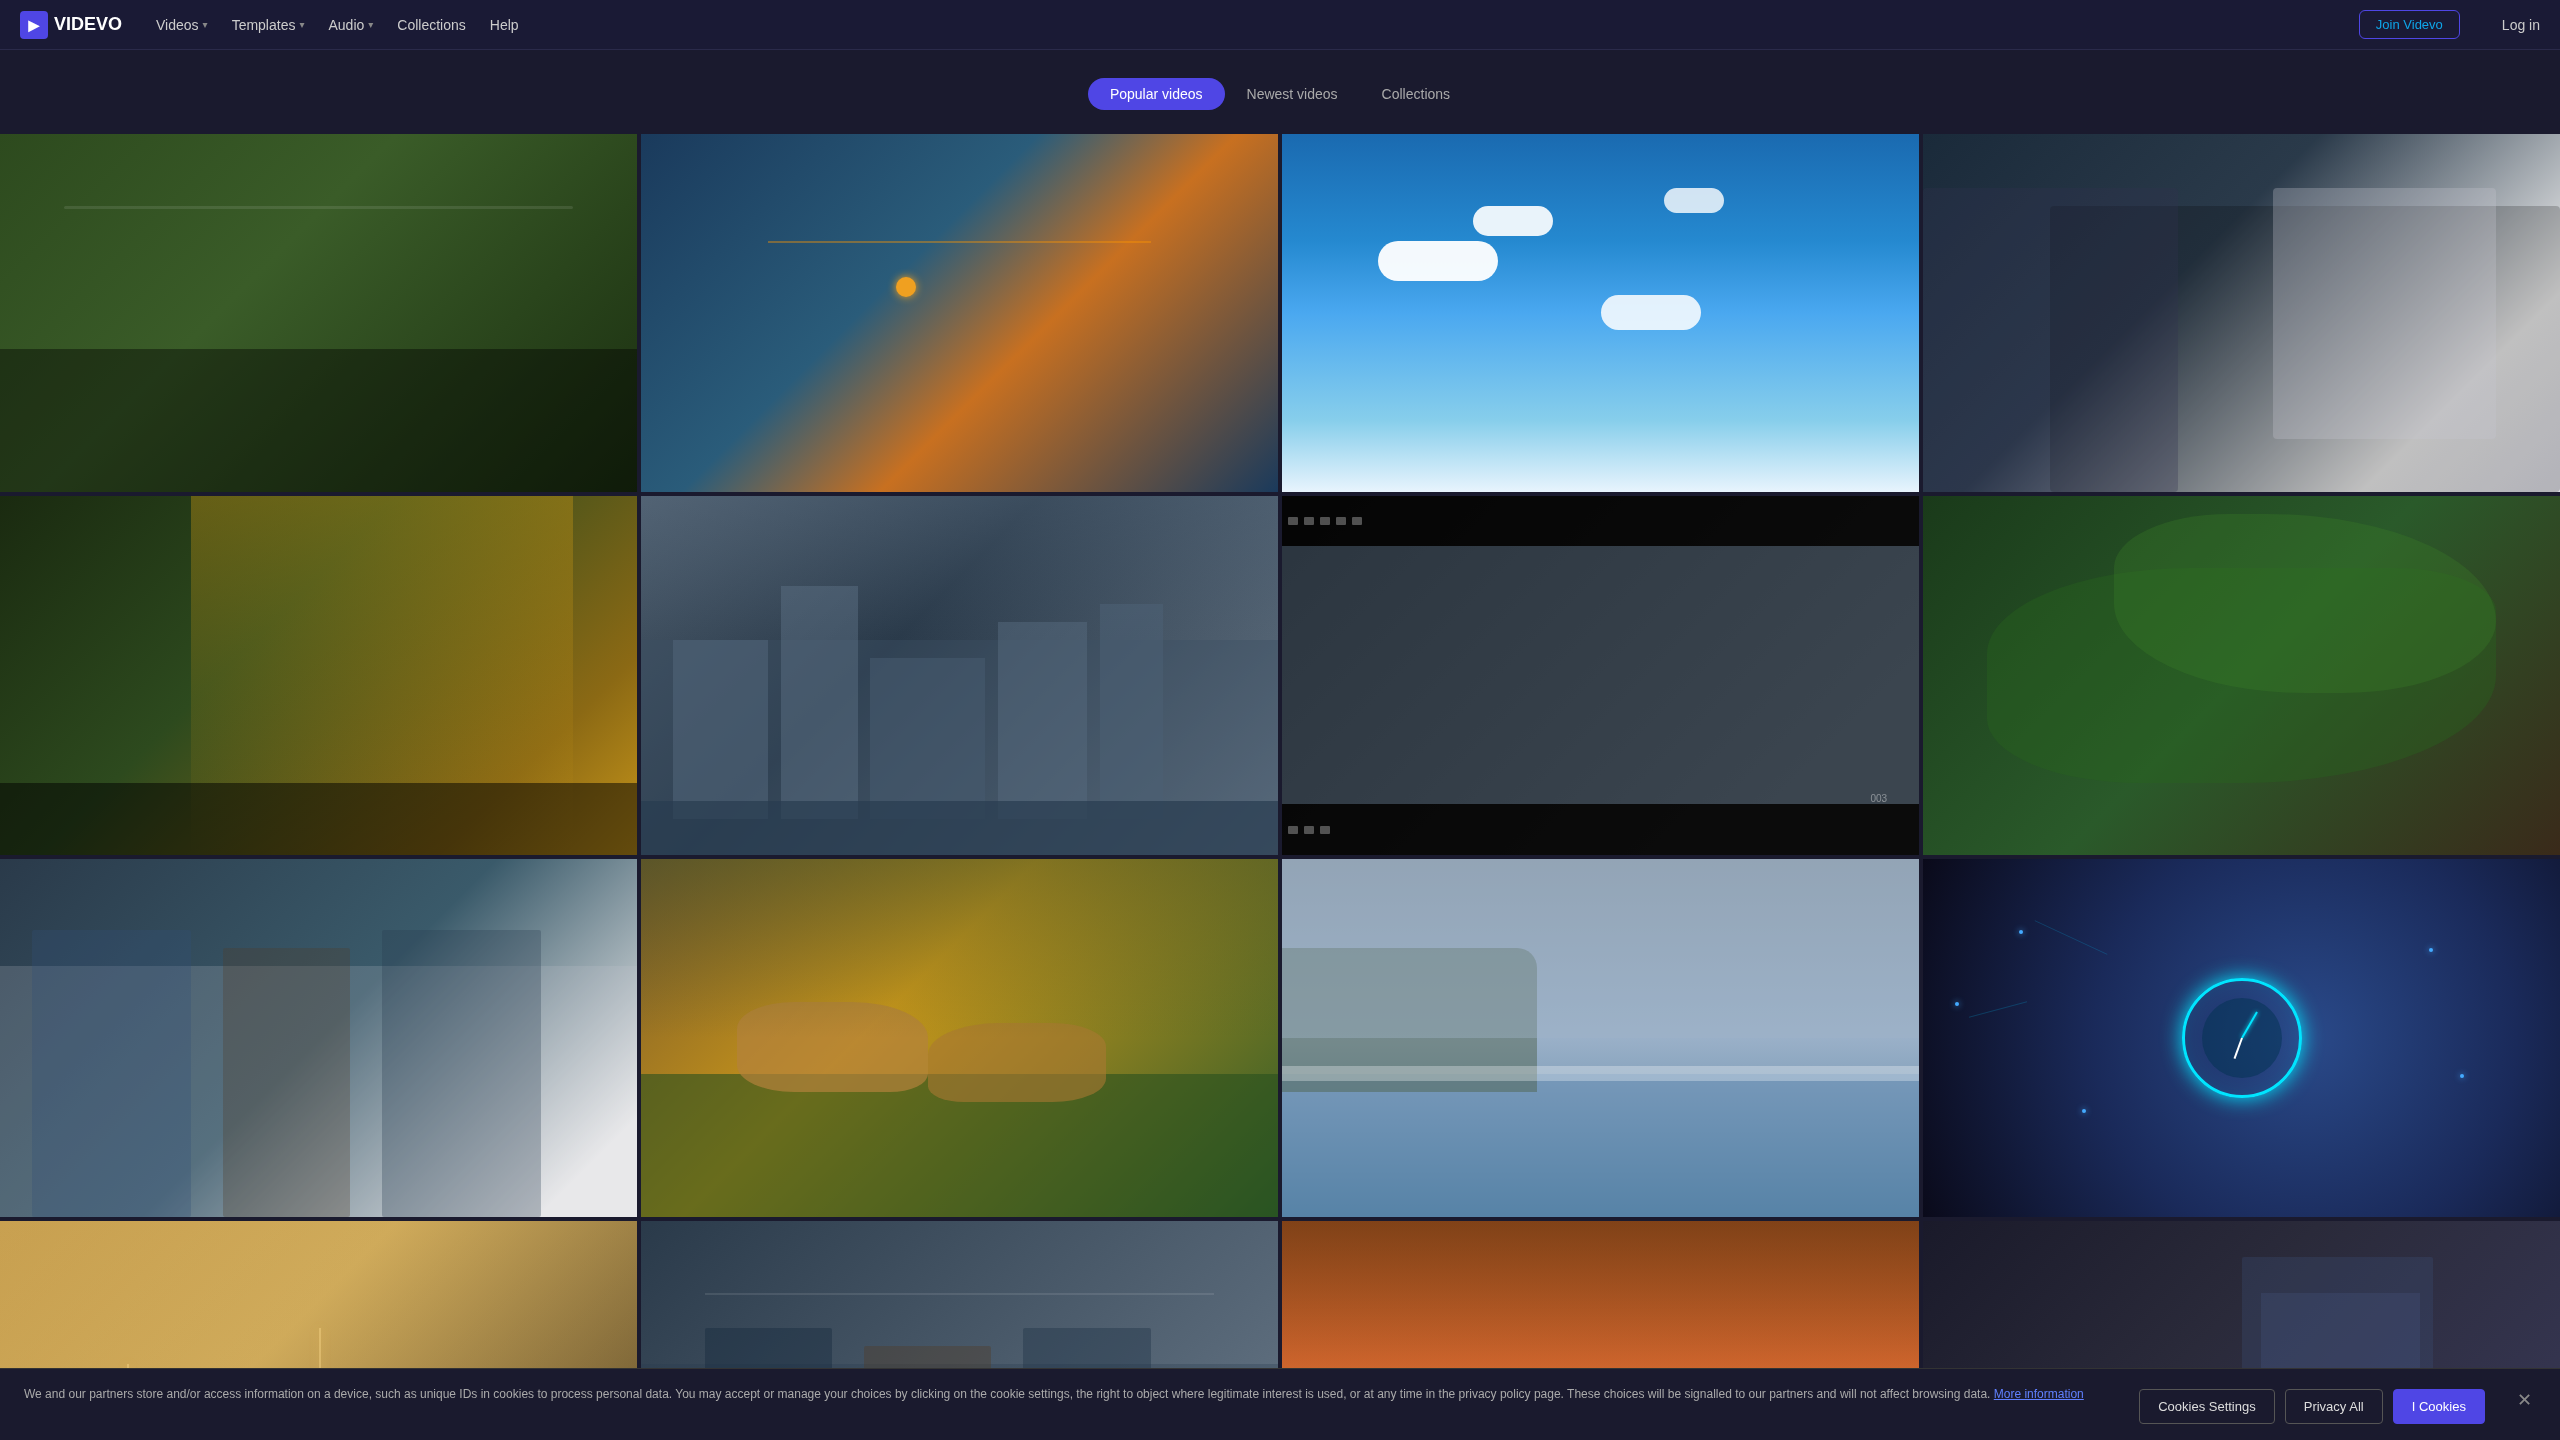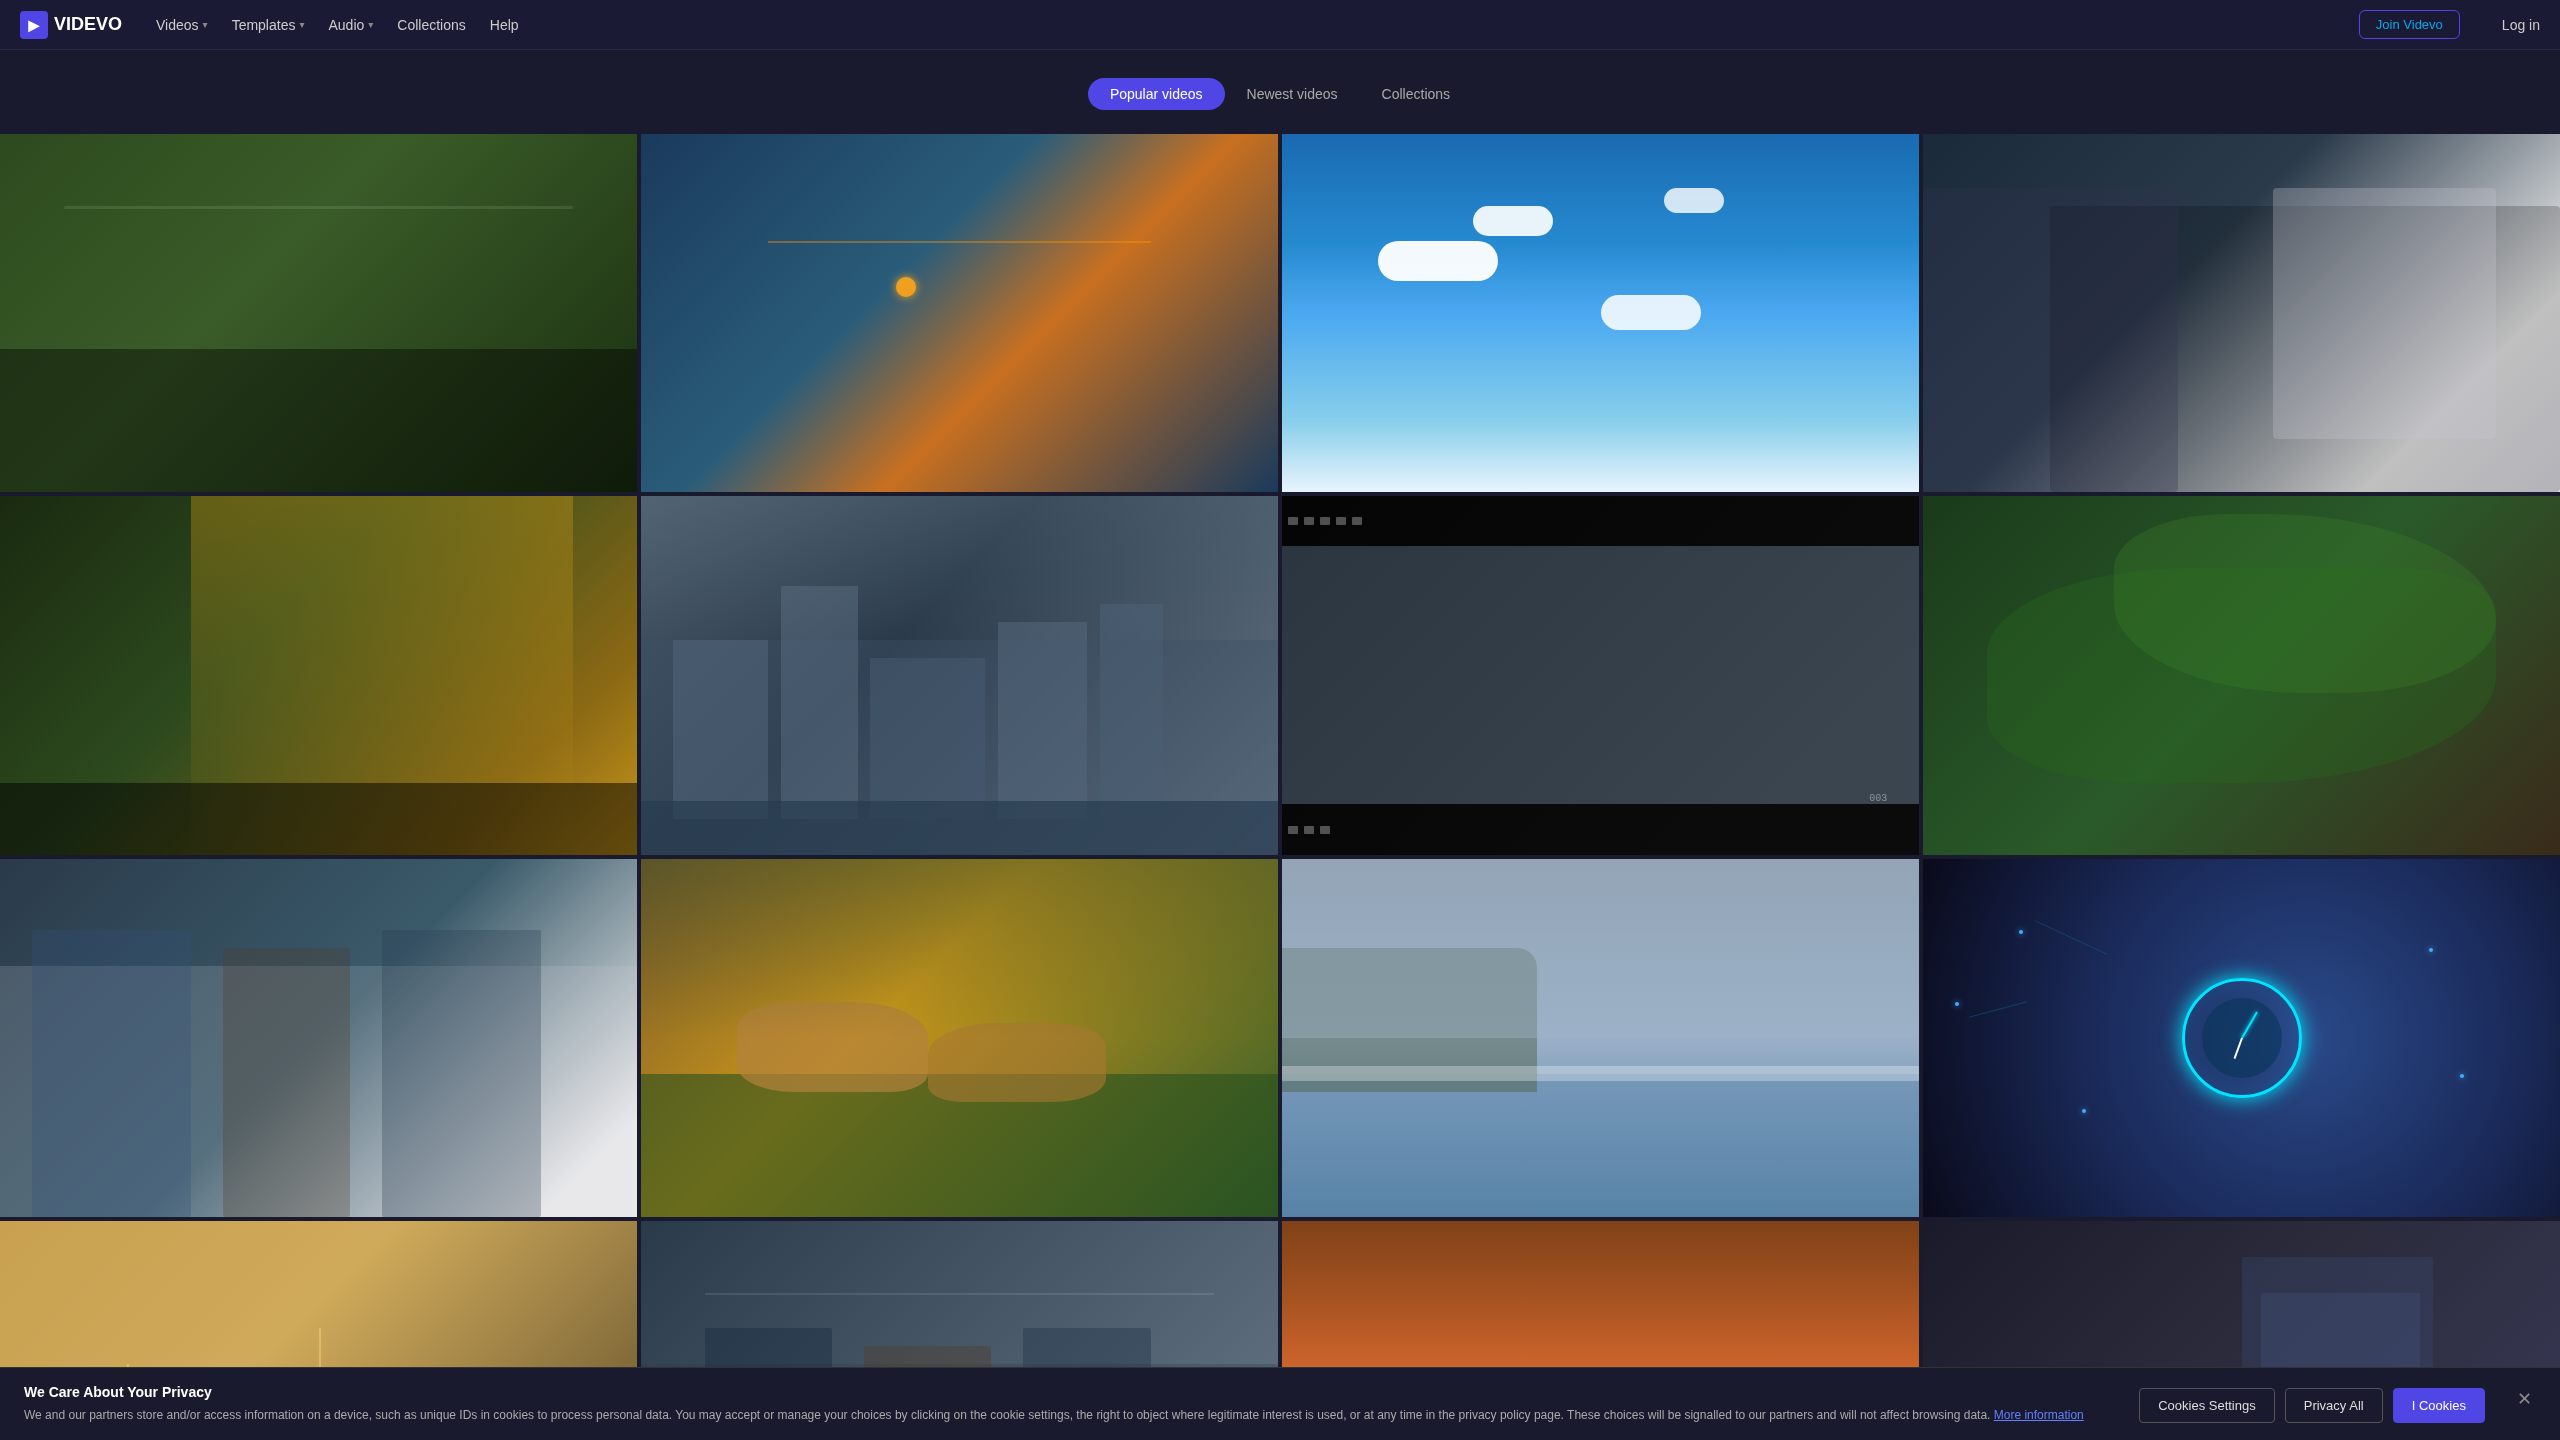--- a/index.html
+++ b/index.html
@@ -324,21 +324,21 @@
           <div style="width:10px;height:8px;background:rgba(255,255,255,0.3);border-radius:1px;"></div>
           <div style="width:10px;height:8px;background:rgba(255,255,255,0.3);border-radius:1px;"></div>
           <div style="width:10px;height:8px;background:rgba(255,255,255,0.3);border-radius:1px;"></div>
         </div>
         <div style="position:absolute;bottom:0;left:0;right:0;height:14%;background:rgba(0,0,0,0.8);display:flex;align-items:center;gap:6px;padding:0 6px;">
           <div style="width:10px;height:8px;background:rgba(255,255,255,0.3);border-radius:1px;"></div>
           <div style="width:10px;height:8px;background:rgba(255,255,255,0.3);border-radius:1px;"></div>
           <div style="width:10px;height:8px;background:rgba(255,255,255,0.3);border-radius:1px;"></div>
         </div>
         <div style="position:absolute;top:14%;left:0;right:0;bottom:14%;background:rgba(60,80,100,0.5);"></div>
-        <div style="position:absolute;bottom:14%;right:5%;font-size:10px;color:rgba(255,255,255,0.4);font-family:Liberation Mono, monospace;">003</div>
+        <div style="position:absolute;bottom:14%;right:5%;font-size:10px;color:rgba(255,255,255,0.4);">003</div>
       </div>
       <div class="overlay"></div>
     </div>
 
     <div class="video-thumb t8">
       <div class="thumb-inner">
 
         <div style="position:absolute;top:20%;left:10%;width:80%;height:60%;background:rgba(40,100,30,0.4);border-radius:40% 20% 50% 30%;"></div>
         <div style="position:absolute;top:5%;left:30%;width:60%;height:50%;background:rgba(60,130,40,0.3);border-radius:30% 60% 40% 50%;"></div>
       </div>
@@ -438,21 +438,20 @@
 
       </div>
       <div class="overlay"></div>
     </div>
 
   </div>
 </div>
 
 <div class="cookie-banner">
   <div class="cookie-text">
-    <h3>We Care About Your Privacy</h3>
     <p>
       <span>We and our partners store and/or access information on a device, such as unique IDs in cookies to process personal data. You may accept or manage your choices by clicking on the cookie settings, the right to object where legitimate interest is used, or at any time in the privacy policy page. These choices will be signalled to our partners and will not affect browsing data.</span>
       <a href="#">More information</a>
     </p>
   </div>
   <div class="cookie-actions">
     <button class="btn-cookies btn-cookies-settings">Cookies Settings</button>
     <button class="btn-cookies btn-reject">Privacy All</button>
     <button class="btn-cookies btn-accept">I Cookies</button>
   </div>

